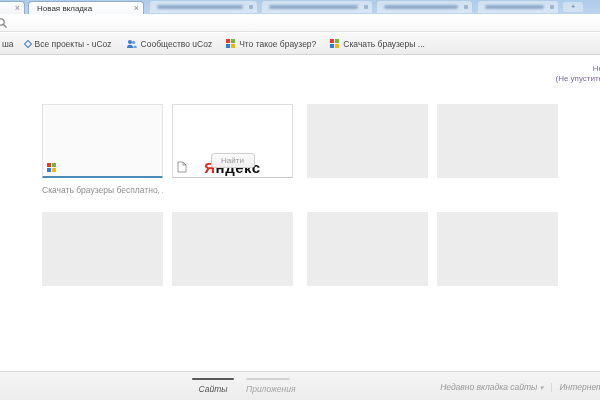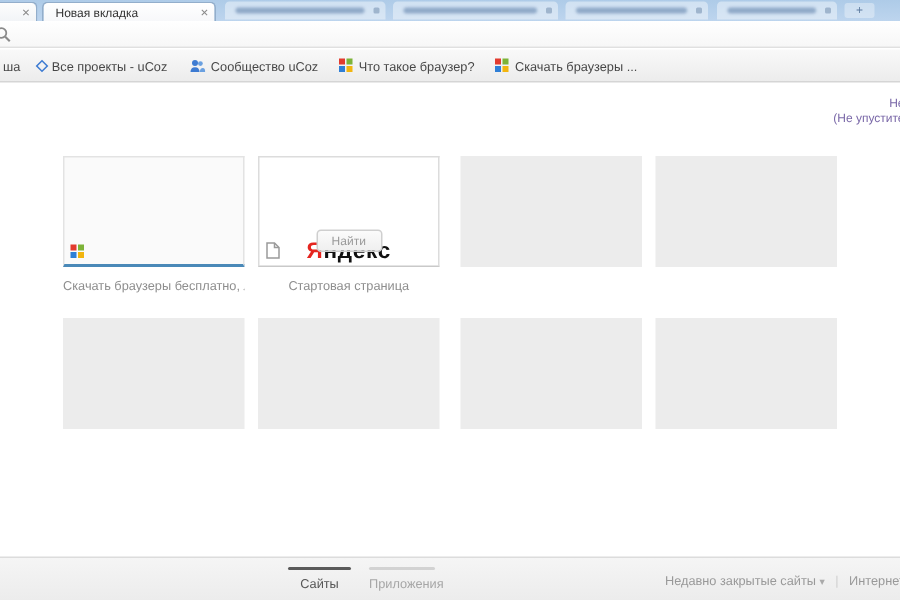--- a/index.html
+++ b/index.html
@@ -61,21 +61,21 @@
     font-weight:bold; letter-spacing:.5px; color:#111;margin-top:40px; }
   .ylogo .accent { color:#e52620; }
   .ybtn { position:absolute; left:50%; transform:translateX(-50%); top:48px; width:44px; height:15px;
     background:linear-gradient(#fbfbfb,#efefef); border:1px solid #cfcfcf; border-radius:3px;
     font-size:8px; color:#9a9a9a; text-align:center; line-height:14px; cursor:pointer; }
   .corner-win { position:absolute; left:4px; bottom:4px; }
   .corner-page { position:absolute; left:4px; bottom:4px; }
 
   
   .footer { position:absolute; left:0; top:371px; width:600px; height:29px;
-    background:linear-gradient(#f5f5f5,#ececec); border-top:1px solid #dcdcdc; }
+    background:linear-gradient(#f5f5f5,#ececec); border-top:1px solid #dcdcdc;font-style:italic; }
   .fgroup { position:absolute; text-align:center; font-size:8.5px; cursor:pointer; }
   .fbar { height:2px; border-radius:1px; margin-bottom:4px; }
   .fg-sites { left:192px; top:6px; width:42px; color:#555; }
   .fg-sites .fbar { background:#5a5a5a; }
   .fg-apps { left:246px; top:6px; width:44px; color:#a6a6a6;text-align:center; }
   .fg-apps .fbar { background:#d2d2d2; }
   .f-right { position:absolute; right:-6px; top:10px; display:flex; align-items:center; gap:7px;
     font-size:8.5px; color:#999; white-space:nowrap; }
   .f-sep { color:#cfcfcf; }
   .f-link { cursor:pointer; }
@@ -175,36 +175,35 @@
     <div class="ybtn">Найти</div>
     <svg class="corner-page" width="10" height="12" viewBox="0 0 10 12">
       <path d="M1 1 H6 L9 4 V11 H1 Z" fill="#fff" stroke="#9a9a9a" stroke-width="1"></path>
       <path d="M6 1 V4 H9" fill="none" stroke="#9a9a9a" stroke-width="1"></path>
     </svg>
   </div>
   <div class="tile" style="left:307px;top:104px;"></div>
   <div class="tile" style="left:437px;top:104px;"></div>
 
   <div class="tile-caption" style="left:42px;top:185px;">Скачать браузеры бесплатно, л...</div>
-  <div class="tile-caption" style="left:172px;top:185px;">Стартовая страница</div>
 
   <div class="tile" style="left:42px;top:212px;"></div>
   <div class="tile" style="left:172px;top:212px;"></div>
   <div class="tile" style="left:307px;top:212px;"></div>
   <div class="tile" style="left:437px;top:212px;"></div>
 
   <div class="footer">
     <div class="fgroup fg-sites">
       <div class="fbar"></div>
       <div>Сайты</div>
     </div>
     <div class="fgroup fg-apps">
       <div class="fbar"></div>
       <div>Приложения</div>
     </div>
     <div class="f-right">
-      <span class="f-link"><span>Недавно закрытые сайты</span> <span class="chev">▾</span></span>
+      <span class="f-link"><span>Недавно вкладка сайты</span> <span class="chev">▾</span></span>
       <span class="f-sep">|</span>
       <span class="f-link">Интернет-</span>
     </div>
   </div>
 
 </div>
 
 </body></html>

